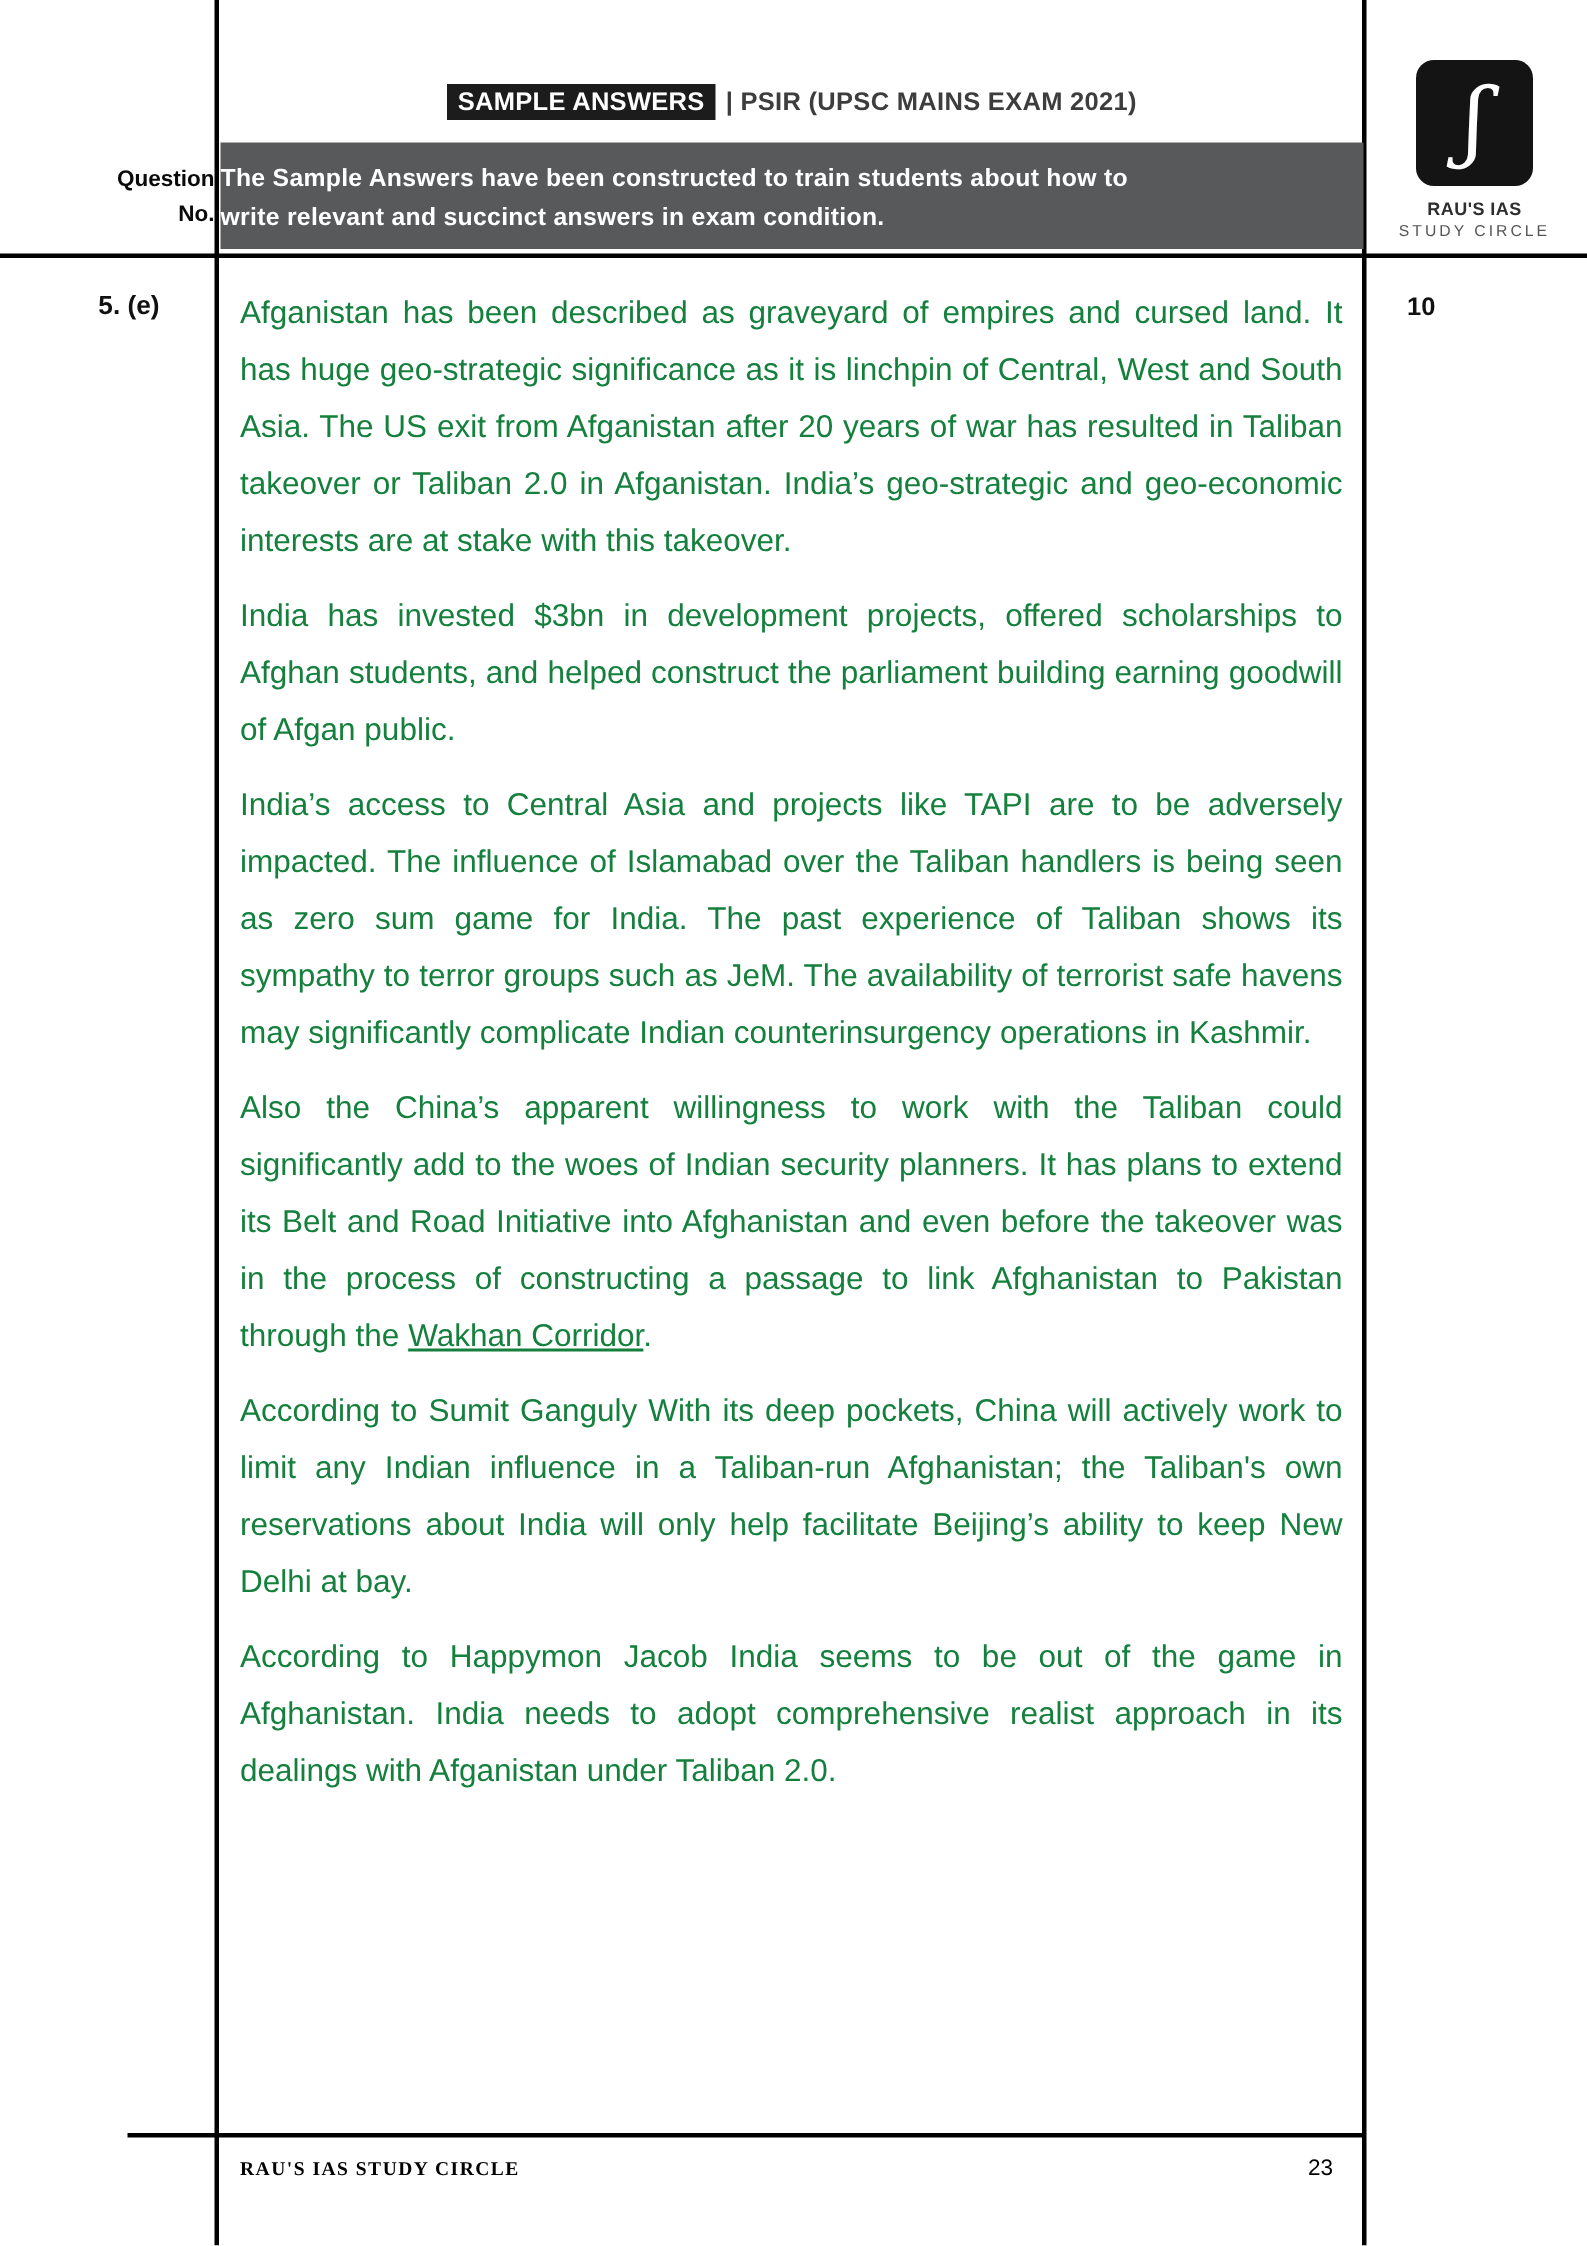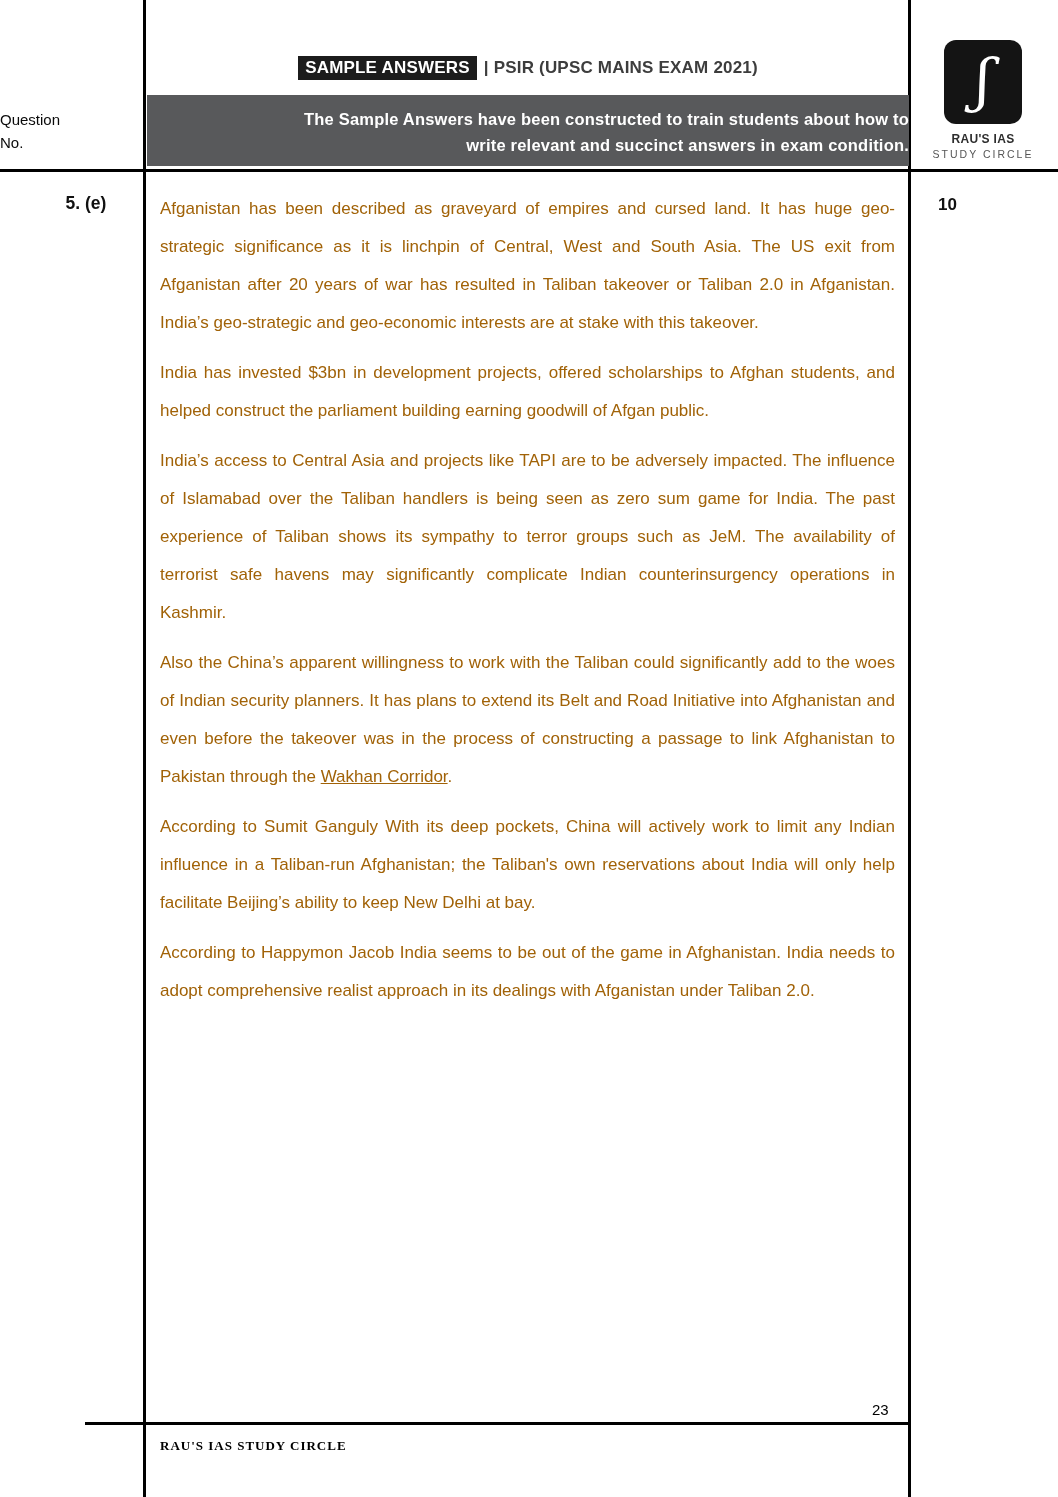--- a/index.html
+++ b/index.html
@@ -17,26 +17,26 @@
     position:absolute; left:150px; top:58px; width:756px;
     text-align:center; font-size:17px; font-weight:bold; color:#3d3d3d;
     letter-spacing:0.2px;
   }
   .header-title .hl { background:#1c1c1c; color:#fff; padding:2px 7px 3px 7px; }
   .header-title .rest { margin-left:7px; }
 
   .banner {
     position:absolute; left:147px; top:95px; width:762px; height:71px;
     background:#58595b; color:#ffffff; font-weight:bold; font-size:16.5px;
-    text-align:right; padding-top:12px; line-height:1.55; letter-spacing:0.2px;
+    text-align:left; padding-top:12px; line-height:1.55; letter-spacing:0.2px;
   }
 
   .q-label {
-    position:absolute; left:0; top:108px; width:143px; text-align:left;
-    font-weight:normal; font-size:15px; line-height:1.55; color:#0a0a0a;
+    position:absolute; left:0; top:108px; width:143px; text-align:right;
+    font-weight:bold; font-size:15px; line-height:1.55; color:#0a0a0a;
   }
   .q-no {
     position:absolute; left:16px; top:193px; width:140px; text-align:center;
     font-weight:bold; font-size:17.5px;
   }
   .marks {
     position:absolute; left:938px; top:195px; width:60px;
     font-weight:bold; font-size:17px;
   }
 
@@ -51,32 +51,32 @@
   }
   .logo-brand { margin-top:8px; font-weight:bold; font-size:12px; color:#2e2e2e; letter-spacing:0.3px; }
   .logo-sub   { margin-top:2px; font-size:10.5px; color:#555; letter-spacing:2px; }
 
   .content { position:absolute; left:160px; top:190px; width:735px; }
   .question {
     font-weight:bold; font-size:18px; line-height:33px;
     text-align:justify; color:#000; margin-bottom:22px;
   }
   .body-p {
-    font-size:17px; line-height:38px; text-align:justify; color:#a16207;
+    font-size:21px; line-height:38px; text-align:justify; color:#15803d;
     margin-bottom:12px;
   }
   .u { text-decoration:underline; }
 
   .footer-line { position:absolute; left:85px; top:1422px; width:825px; height:3px; background:#000; }
   .footer-brand {
     position:absolute; left:160px; top:1438px;
     font-family:"Liberation Serif", serif; font-weight:bold; font-size:13px;
     letter-spacing:1px; color:#000;
   }
-  .footer-page { position:absolute; left:872px; top:1401px; font-size:15px; color:#000; }
+  .footer-page { position:absolute; left:872px; top:1437px; font-size:15px; color:#000; }
 </style>
 </head>
 <body>
 
 <div class="page">
 
   <div class="vline left"></div>
   <div class="vline right"></div>
   <div class="hline-top"></div>
 

